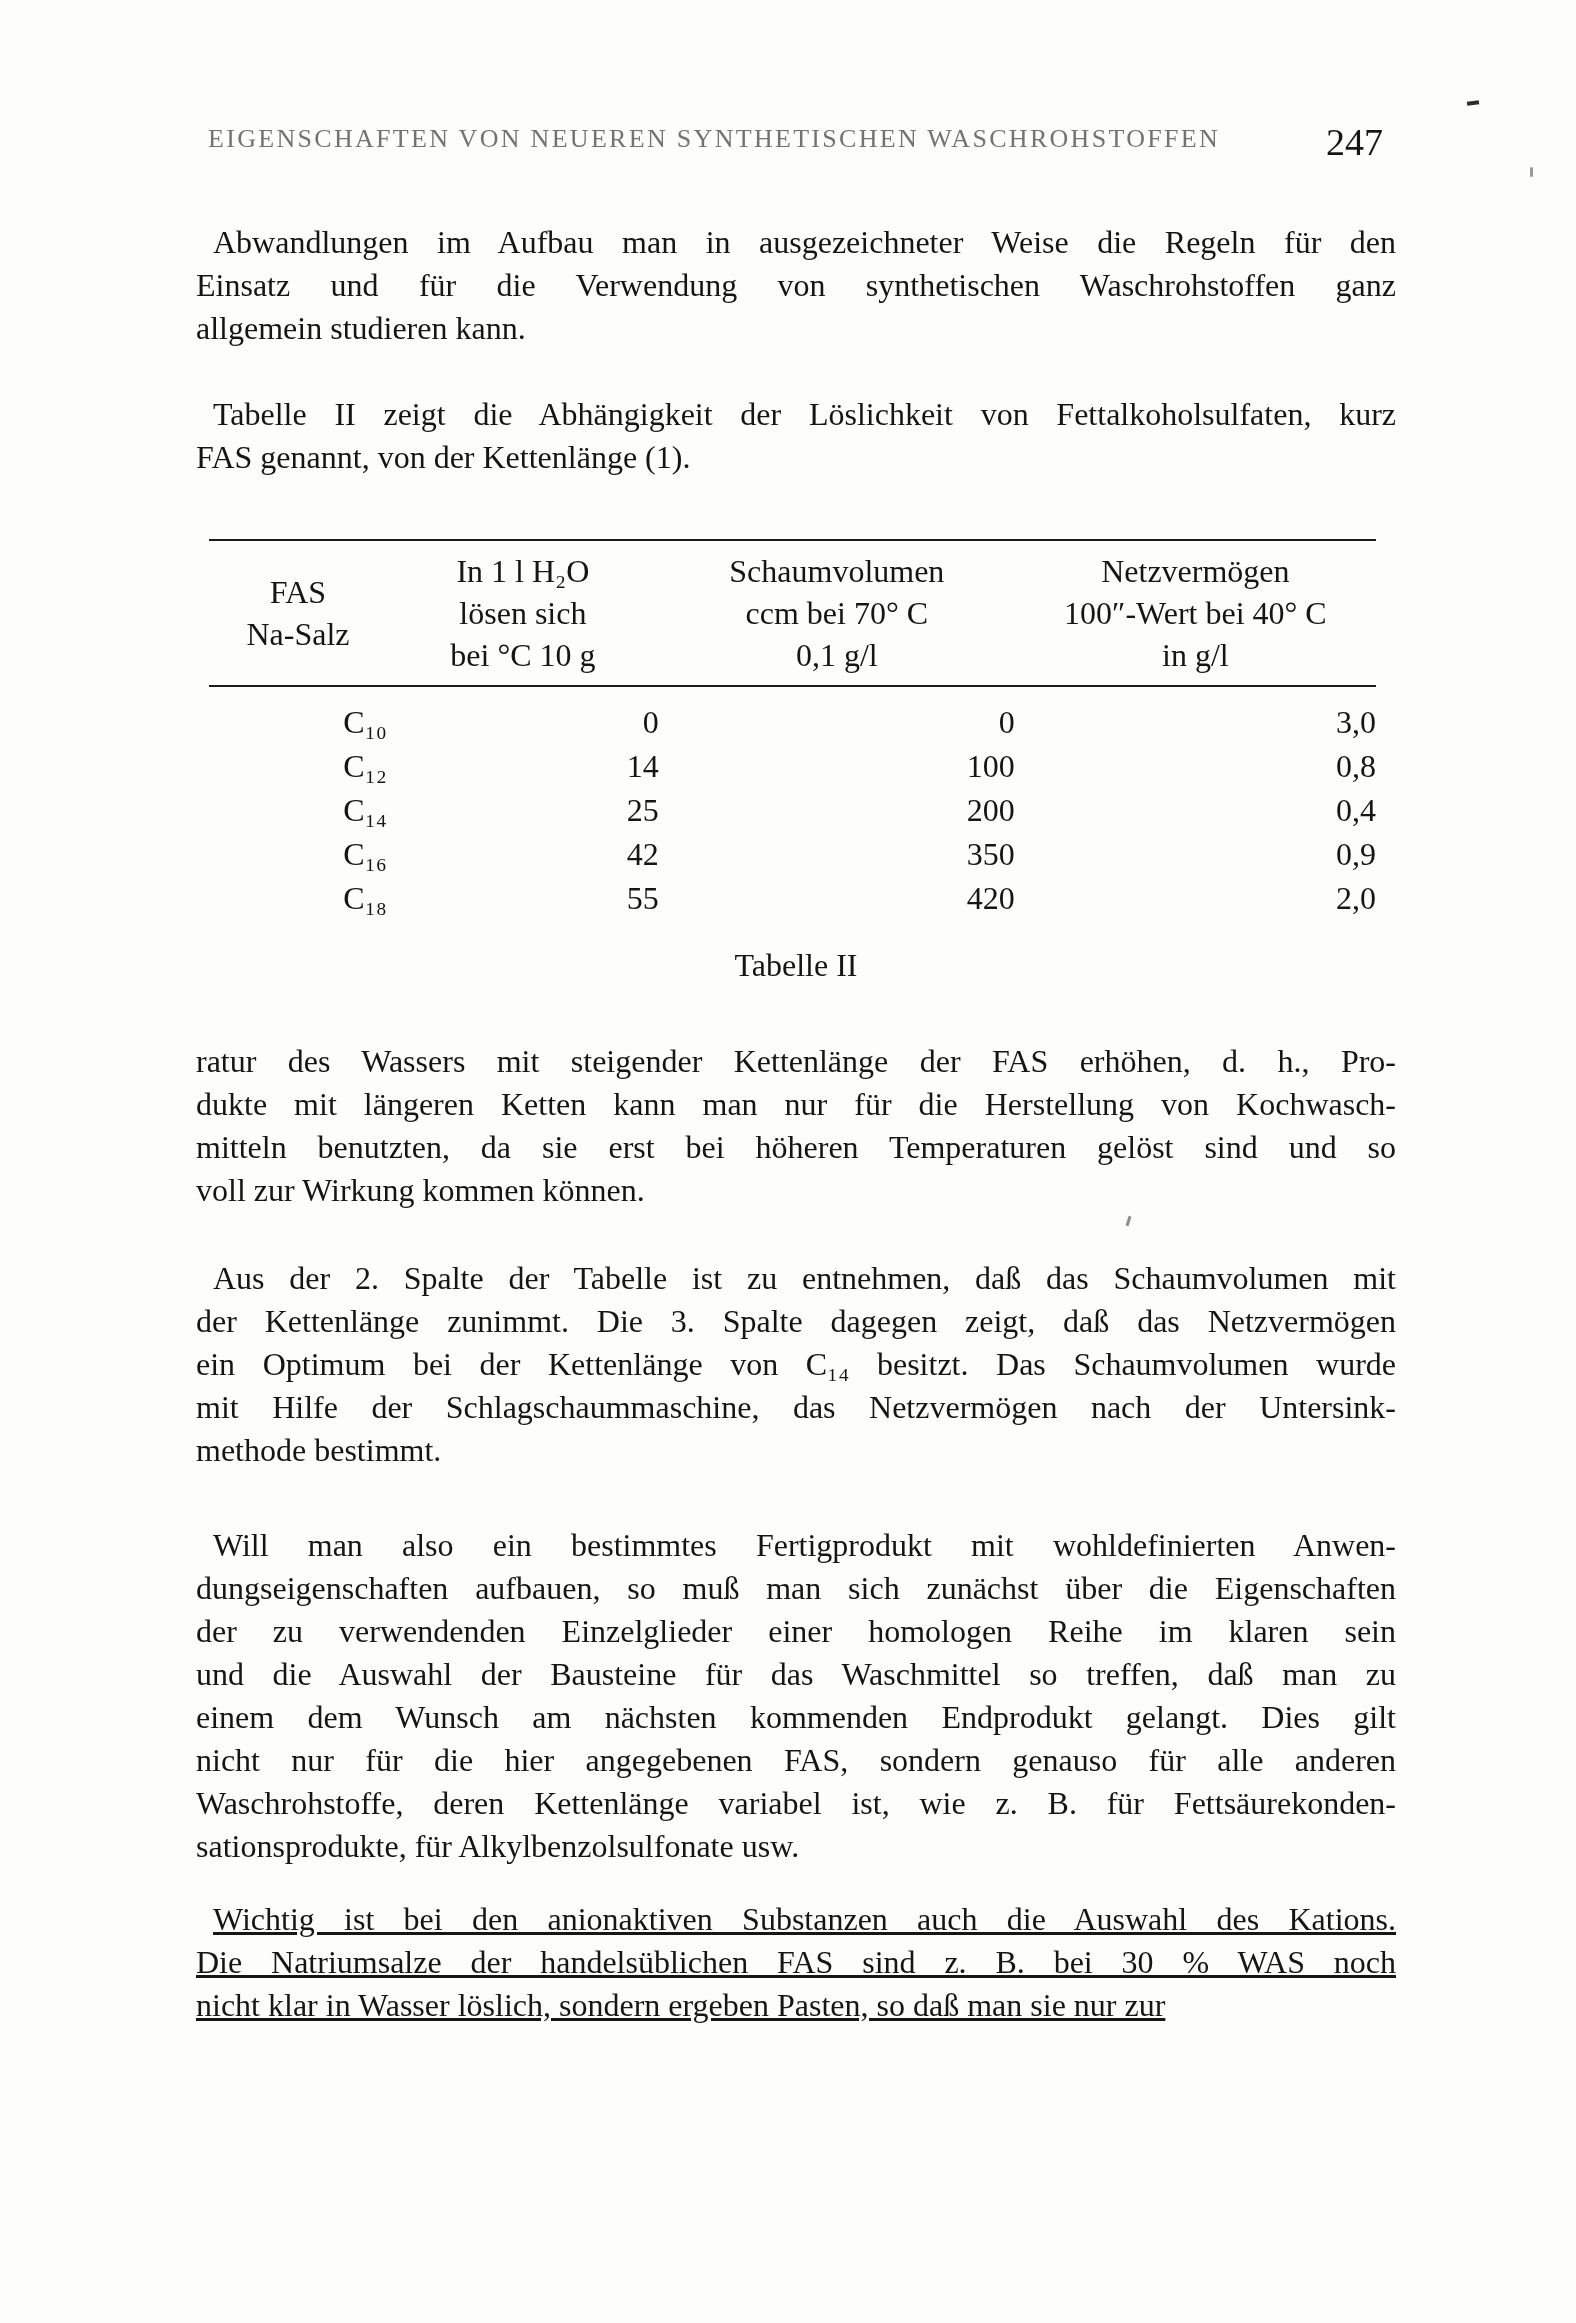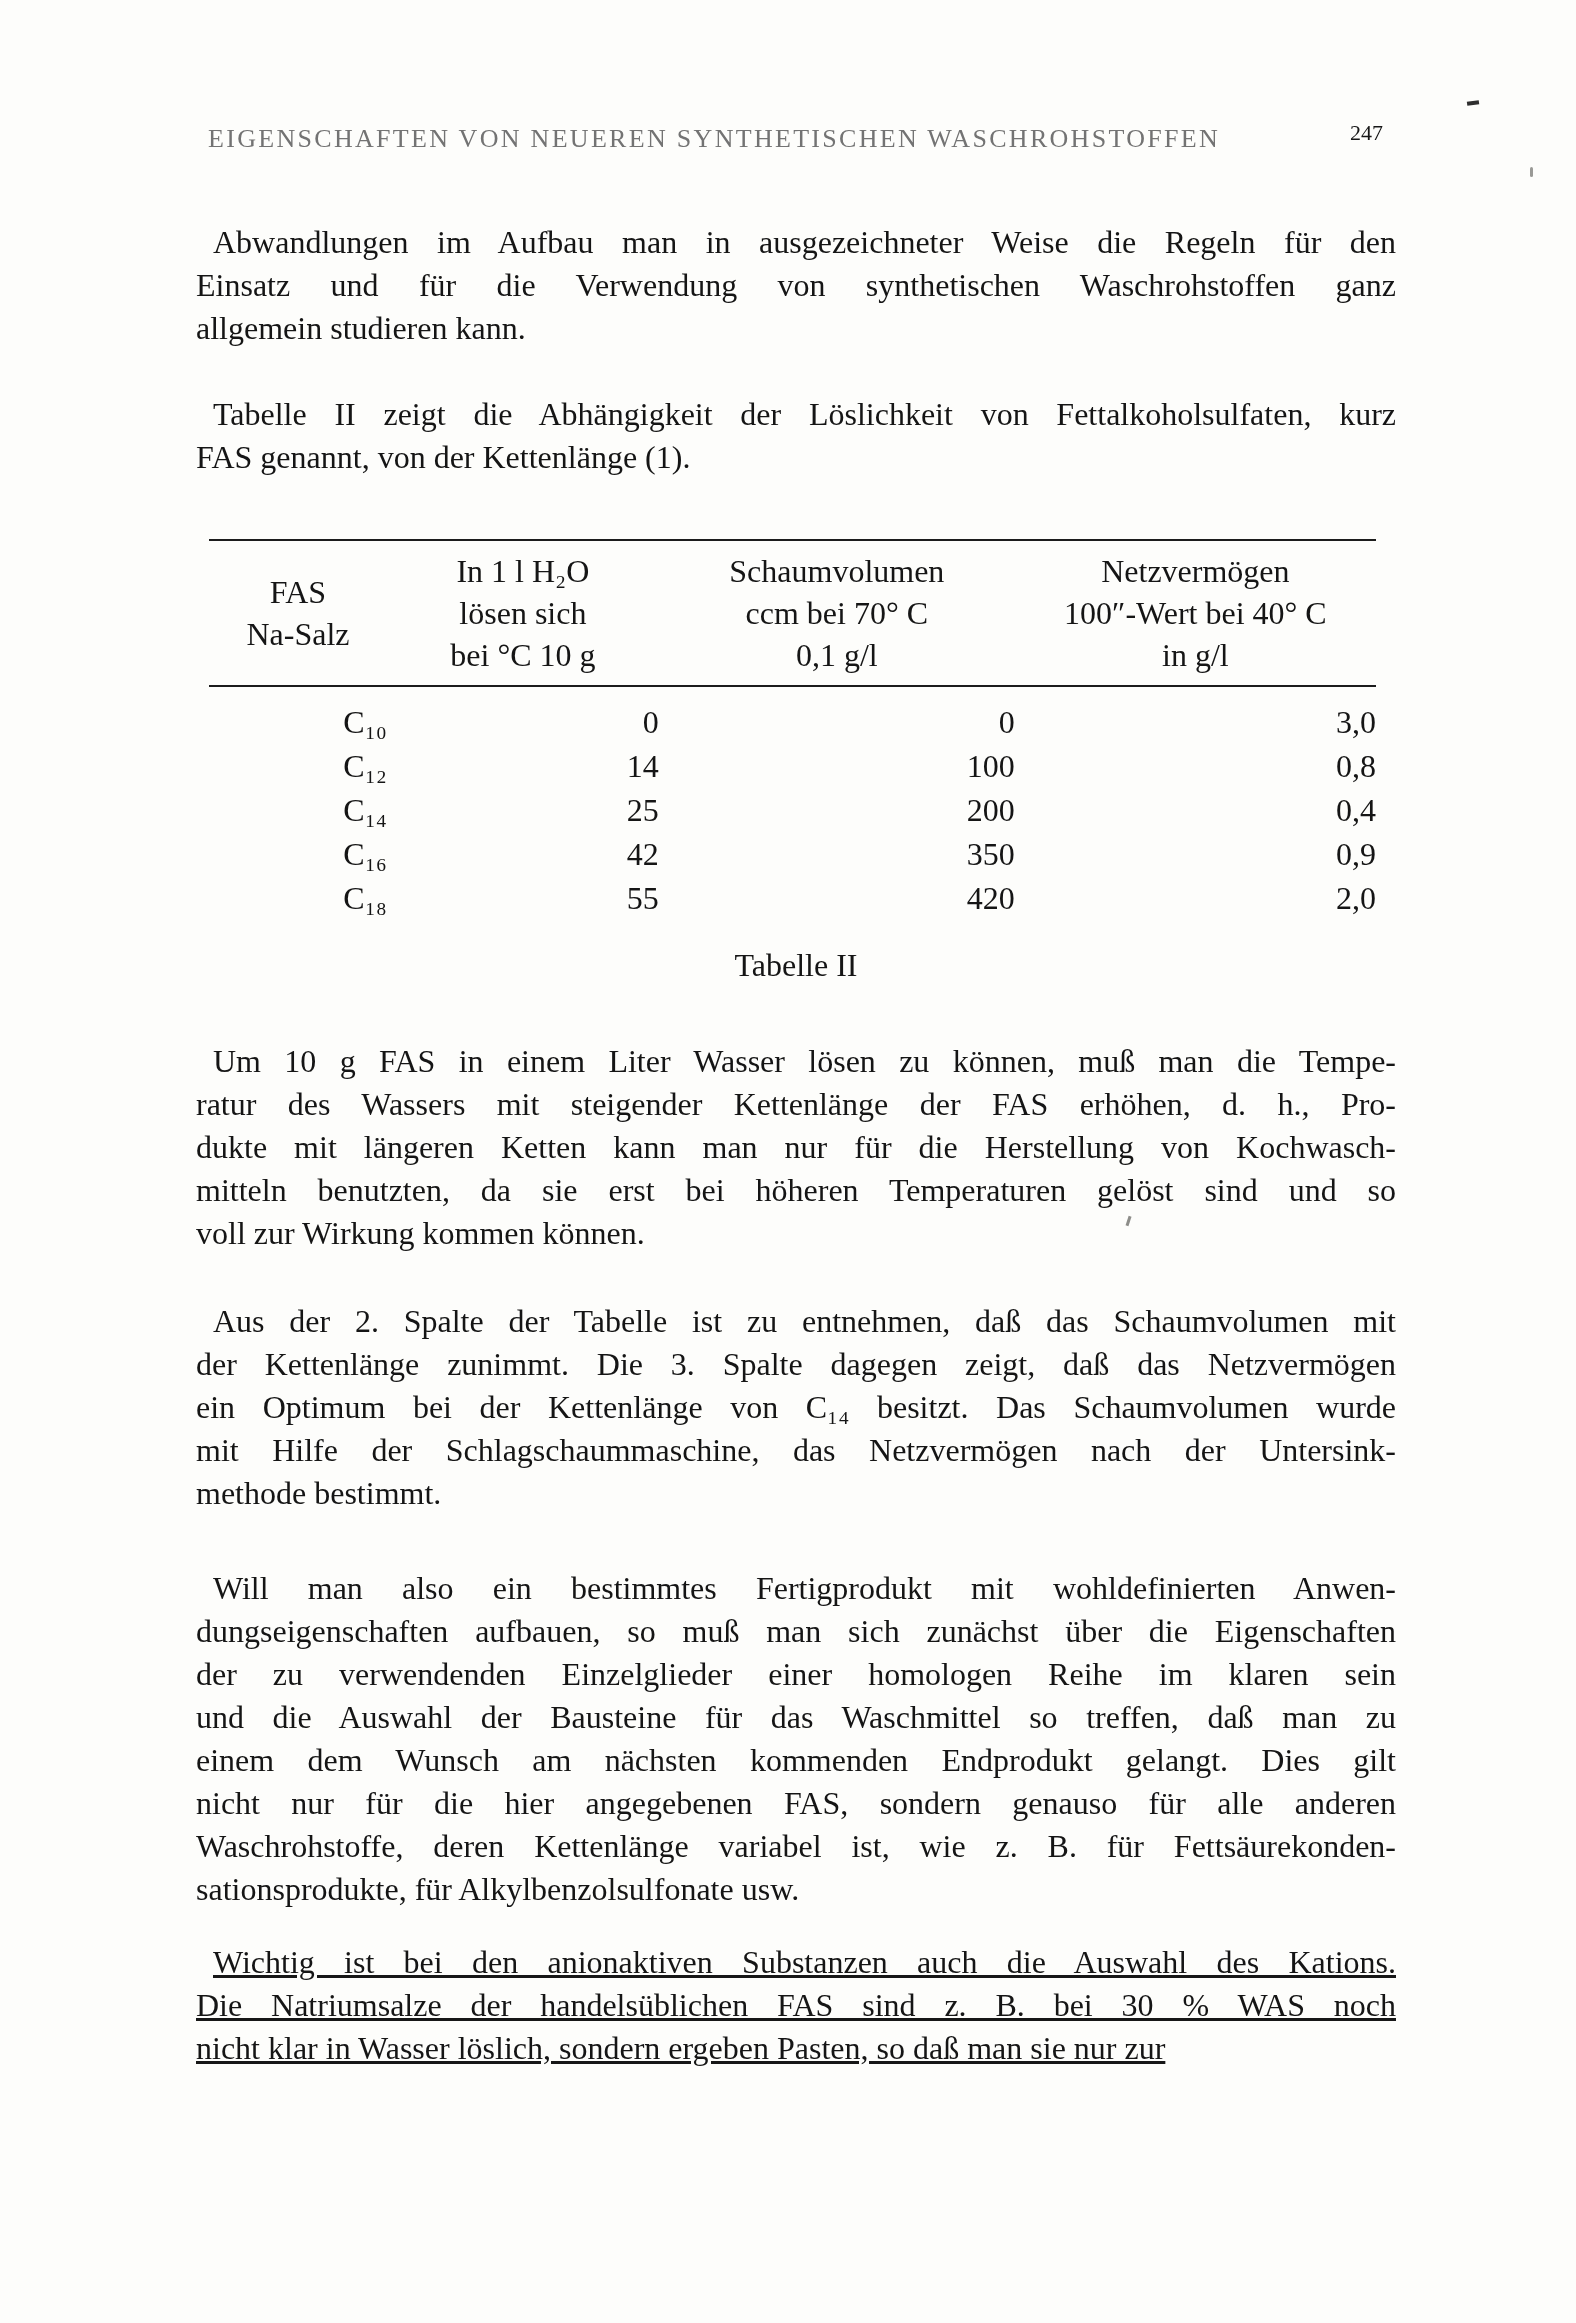--- a/index.html
+++ b/index.html
@@ -23,21 +23,21 @@
     width: 1036px;
     text-align: center;
     font-size: 26px;
     letter-spacing: 2.3px;
     white-space: nowrap;
     color: #737373;
   }
   .page-number {
     position: absolute;
     right: 13px; top: 1.9px;
-    font-size: 22px;
+    font-size: 38px;
     color: #161616;
   }
   .content {
     position: absolute;
     left: 196px; top: 221px;
     width: 1200px;
   }
   .para { margin: 0; }
   .p2 { margin-top: 43px; }
   .p3 { margin-top: 53px; }
@@ -187,21 +187,20 @@
             <div class="cell c1">55</div>
             <div class="cell c2">420</div>
             <div class="cell c3">2,0</div>
           </div>
         </div>
     </div>
 
     <div class="caption">Tabelle II</div>
 
     <div class="para p3">
-        <div class="line first">Um 10 g FAS in einem Liter Wasser lösen zu können, muß man die Tempe-</div>
         <div class="line">ratur des Wassers mit steigender Kettenlänge der FAS erhöhen, d. h., Pro-</div>
         <div class="line">dukte mit längeren Ketten kann man nur für die Herstellung von Kochwasch-</div>
         <div class="line">mitteln benutzten, da sie erst bei höheren Temperaturen gelöst sind und so</div>
         <div class="line last">voll zur Wirkung kommen können.</div>
       </div>
     <div class="para p4">
         <div class="line first">Aus der 2. Spalte der Tabelle ist zu entnehmen, daß das Schaumvolumen mit</div>
         <div class="line">der Kettenlänge zunimmt. Die 3. Spalte dagegen zeigt, daß das Netzvermögen</div>
         <div class="line">ein Optimum bei der Kettenlänge von C₁₄ besitzt. Das Schaumvolumen wurde</div>
         <div class="line">mit Hilfe der Schlagschaummaschine, das Netzvermögen nach der Untersink-</div>

